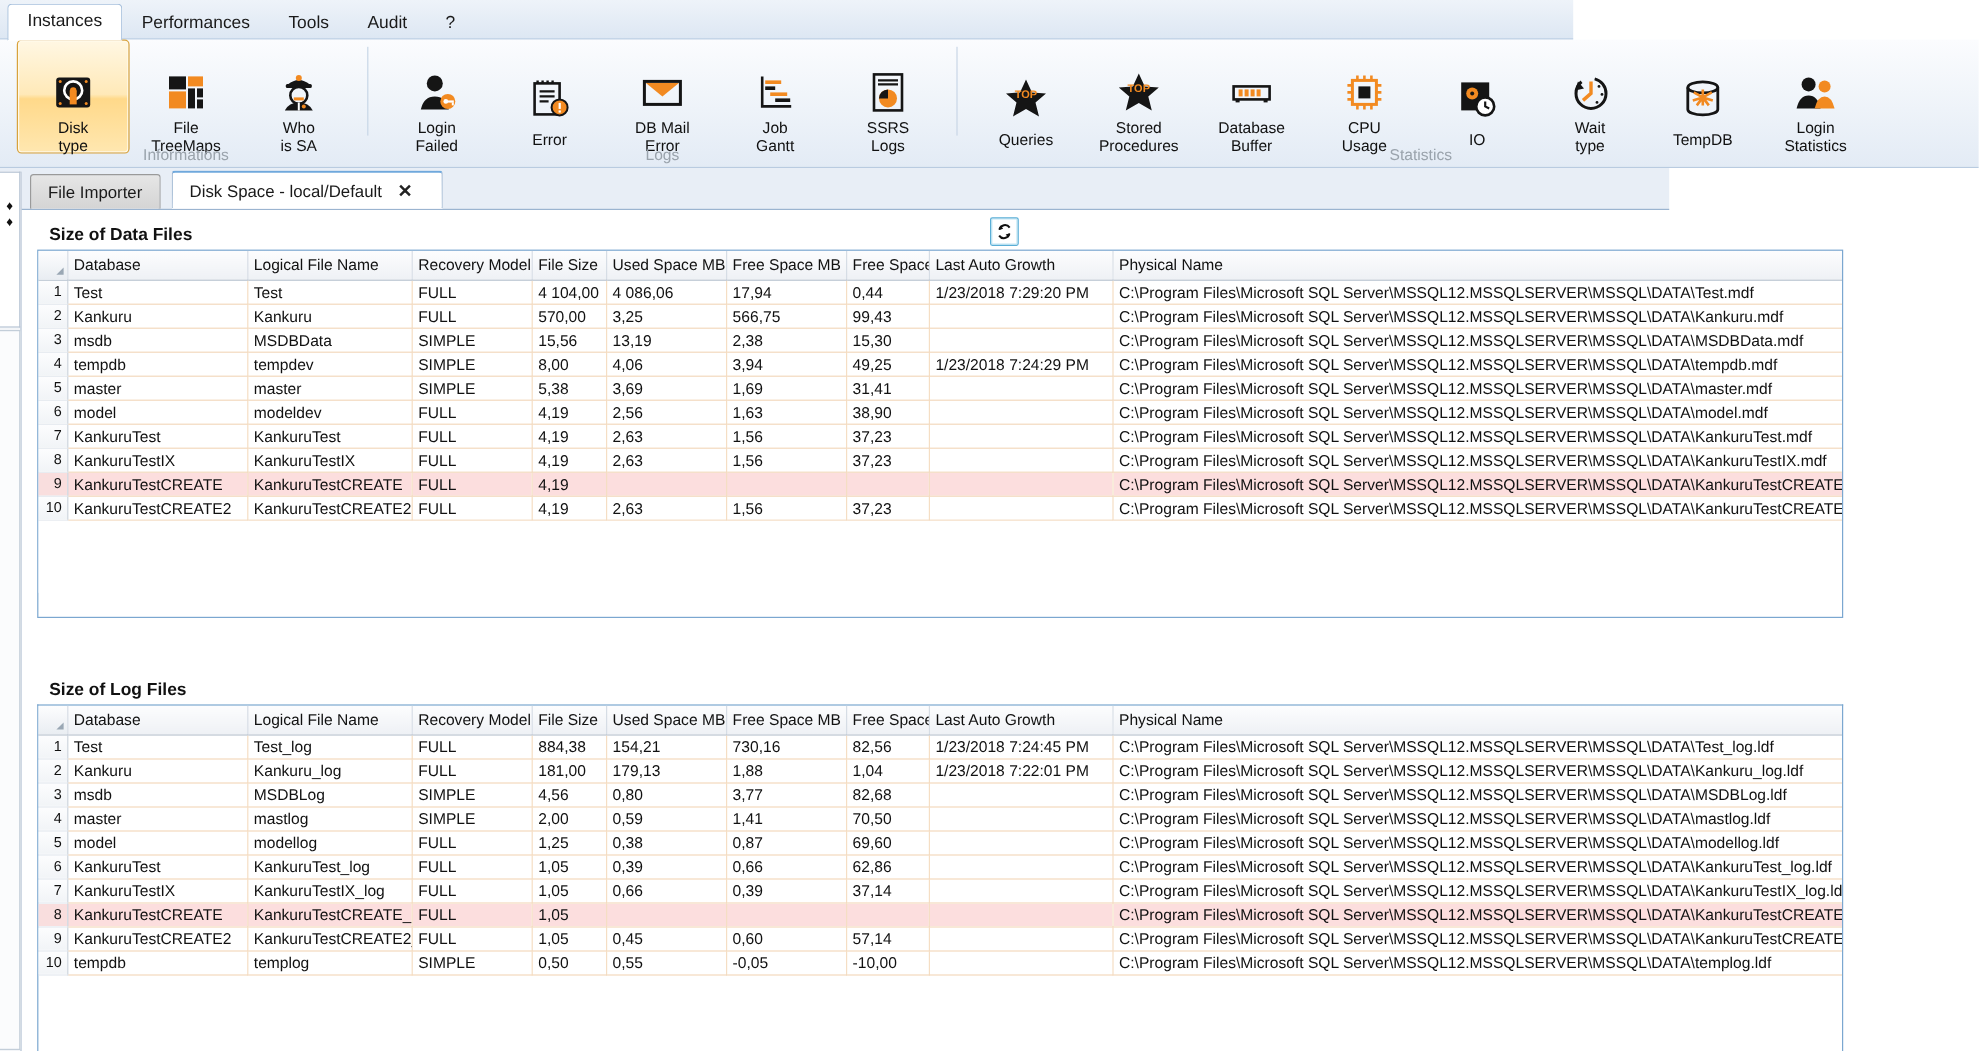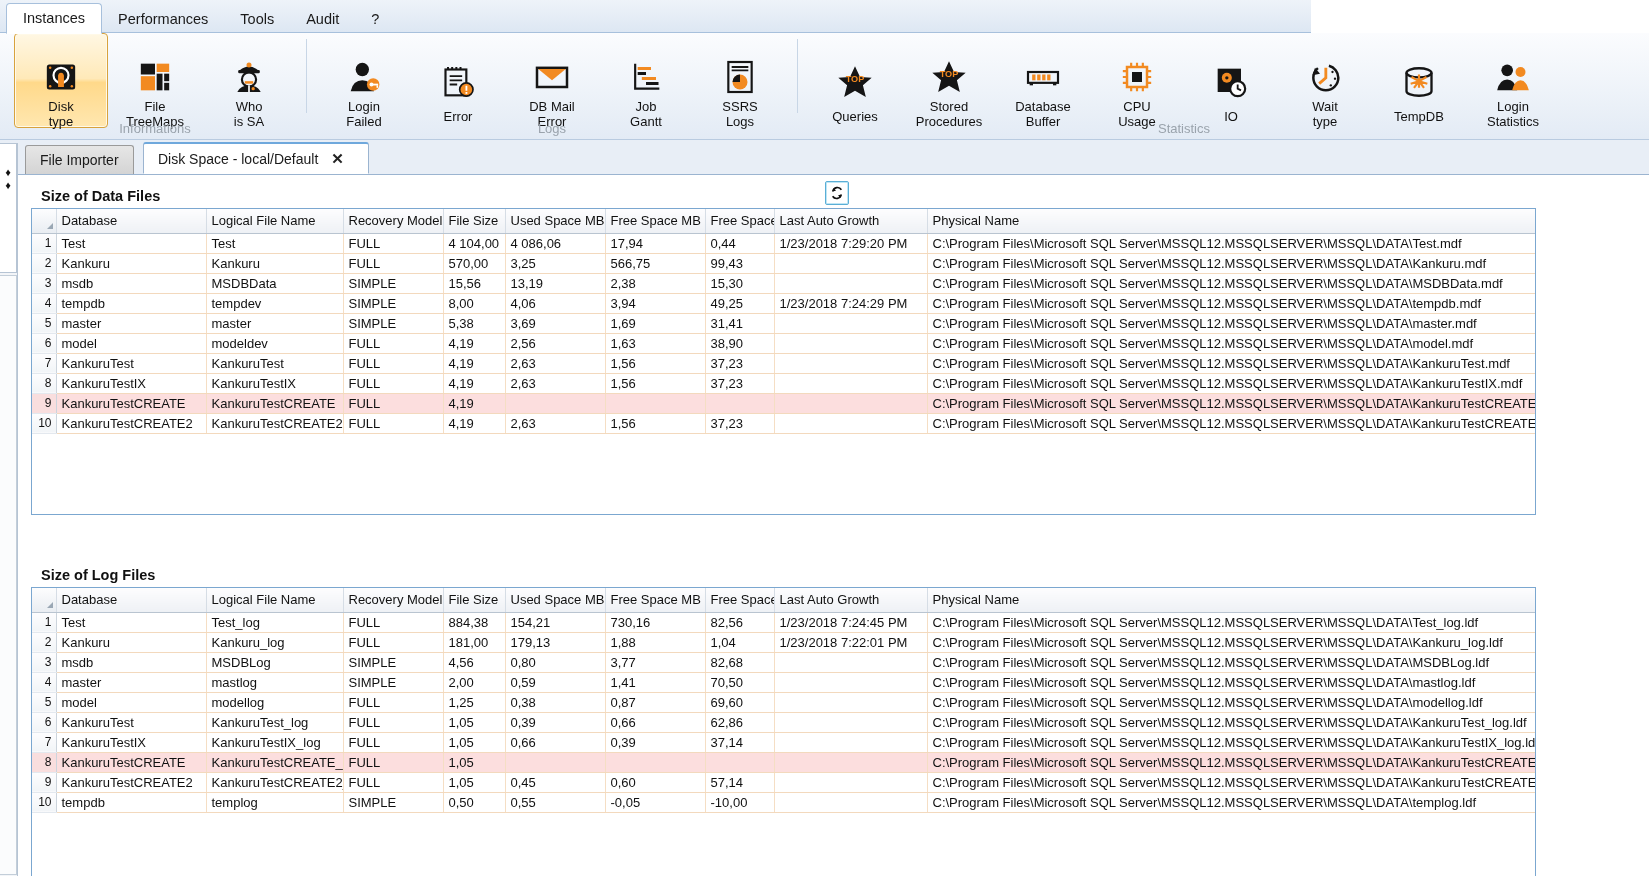--- a/index.html
+++ b/index.html
@@ -56,21 +56,21 @@
     font-size:13px; color:#111; text-align:center; line-height:15px;
     margin-top:2px; white-space:pre-line;
   }
   .rb-group-label {
     position:absolute; bottom:3px; left:0; width:100%; text-align:center;
     font-size:13px; color:#9aa3ac;
   }
 
   
   .tabstrip {
-    position:absolute; top:140px; left:0; width:1649px; height:35px;
+    position:absolute; top:140px; left:0; width:1391px; height:35px;
     background:#e8eef6; border-bottom:1px solid #9bb4d0;
   }
   .doc-tab {
     position:absolute; bottom:0; height:29px; display:flex; align-items:center;
     font-size:14px; color:#1a1a1a; padding:0 14px; cursor:default;
   }
   .doc-tab.inactive {
     left:25px; background:linear-gradient(#e6e6e6,#d4d4d4);
     border:1px solid #9a9a9a; border-bottom:none; border-radius:3px 3px 0 0;
     color:#1a1a1a;

